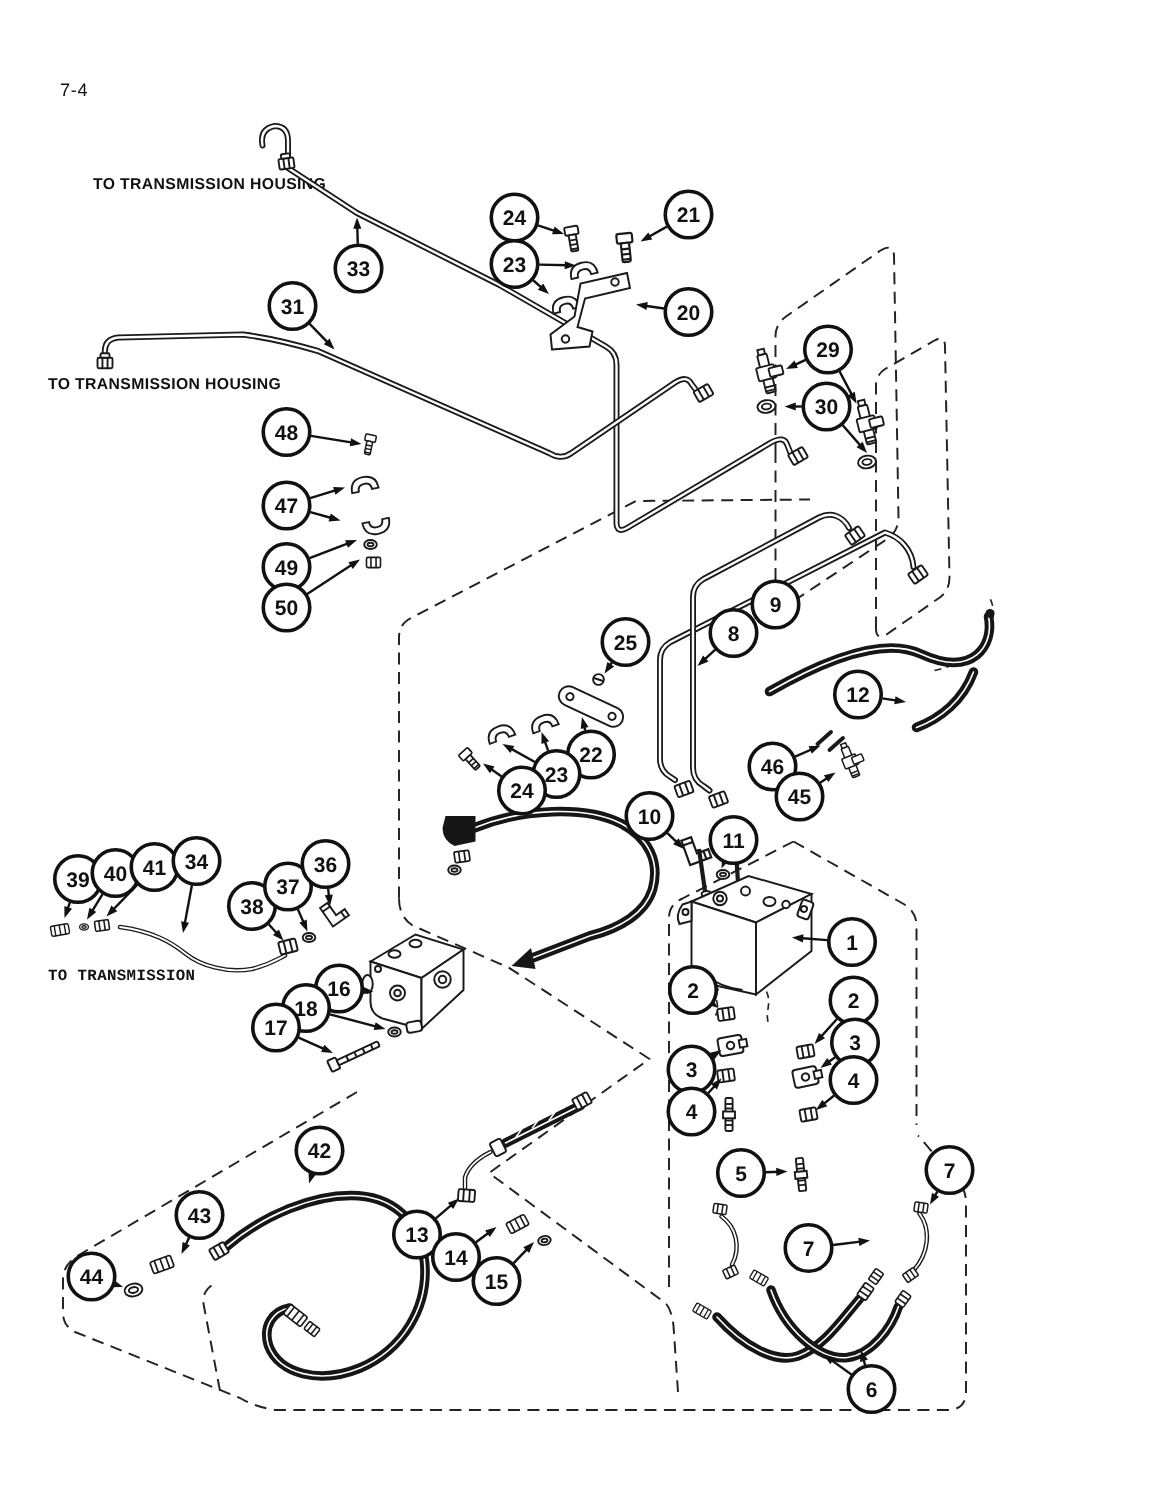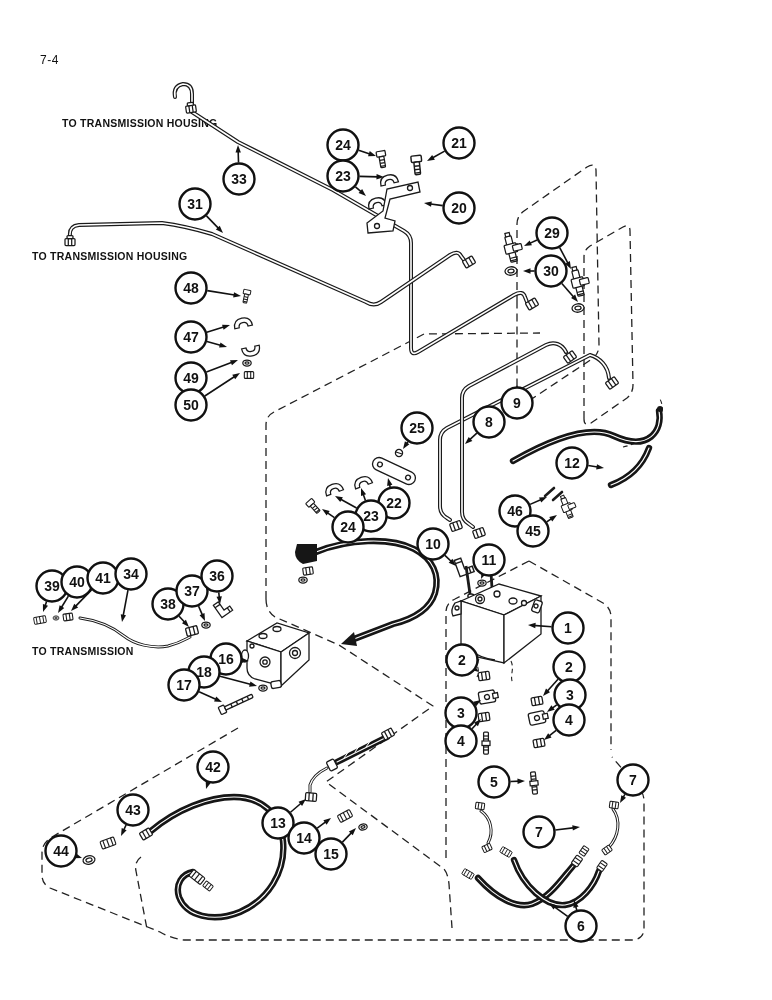--- a/index.html
+++ b/index.html
@@ -31,21 +31,21 @@
   .arrow polygon{fill:#111;stroke:none;}
 </style>
 </head>
 <body>
 
 <div class="page">
   <div class="page-number">7-4</div>
   <div id="labels">
       <div class="label" style="left: 62px; top: 117px;">TO TRANSMISSION HOUSING</div>
       <div class="label" style="left: 32px; top: 250px;">TO TRANSMISSION HOUSING</div>
-      <div class="label" style="left: 32px; top: 645px;">TO TRANSMISSION</div>
+      <div class="label" style="left: 32px; top: 645px; font-family: Liberation Mono, monospace;">TO TRANSMISSION</div>
     </div>
 
   <svg width="772" height="1000" viewBox="0 0 772 1000">
     <defs>
       <g id="nut">
           <rect x="-5.5" y="-4" width="11" height="8" rx="1.2"></rect>
           <line x1="-2" y1="-4" x2="-2" y2="4"></line>
           <line x1="2" y1="-4" x2="2" y2="4"></line>
         </g>
       <g id="capnut">

